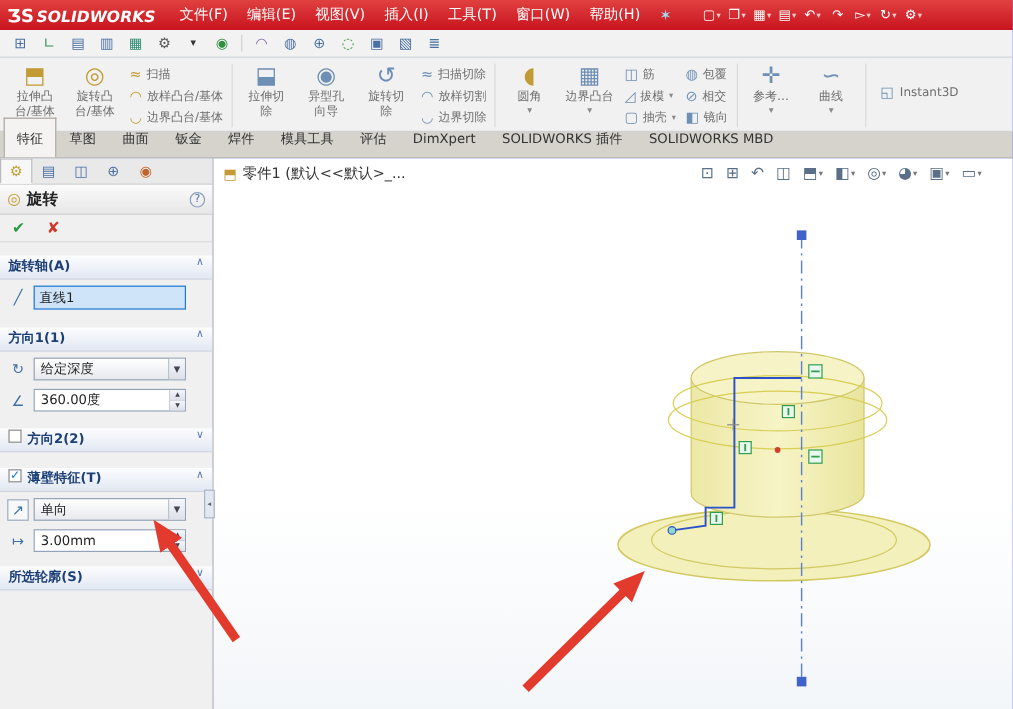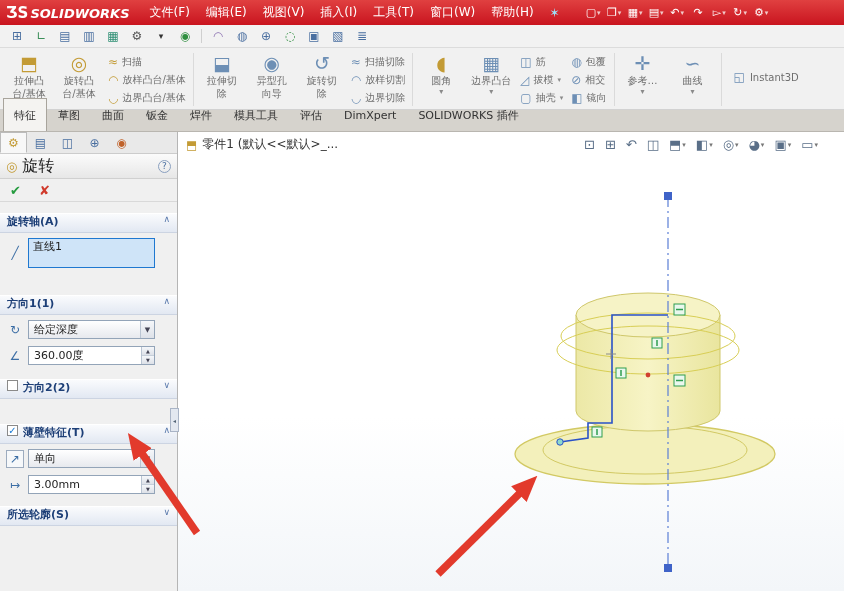--- a/index.html
+++ b/index.html
@@ -48,33 +48,33 @@
 
   
   .panel{width:178px;flex:none;background:#f0f0f0;border-right:1px solid #b5b5b5;display:flex;flex-direction:column;font-size:11px;color:#333;overflow:hidden}
   .pm-tabs{height:22px;display:flex;background:#e9e9e9;border-bottom:1px solid #ccc;flex:none}
   .pm-tab{width:27px;display:flex;align-items:center;justify-content:center;font-size:12px;color:#4a6fa0}
   .pm-tab.active{background:#f7f7f7;border:1px solid #bbb;border-bottom:1px solid #f7f7f7}
   .pm-tab.goldt{color:#c39b35}
   .pm-tab:nth-child(5){color:#c0622a}
   .pm-header{height:25px;display:flex;align-items:center;gap:5px;padding:0 6px;background:linear-gradient(#fbfbfb,#e7e7e7);border-bottom:1px solid #d0d0d0;flex:none}
   .pm-hicon{color:#c39b35;font-size:13px}
-  .pm-title{font-weight:normal;font-size:16px;color:#222}
+  .pm-title{font-weight:bold;font-size:13px;color:#222}
   .help-icon{margin-left:auto;width:13px;height:13px;border:1px solid #8aa0c0;border-radius:50%;display:flex;align-items:center;justify-content:center;font-size:9px;color:#4a6fa0}
   .okrow{height:23px;display:flex;align-items:center;gap:18px;padding:0 10px;border-bottom:1px solid #d9d9d9;flex:none}
   .ok{color:#259b3e;font-size:13px;font-weight:bold}
   .cancel{color:#d03a2c;font-size:13px;font-weight:bold}
-  .sec{margin-top:25px}
+  .sec{margin-top:13px}
   .sec.first{margin-top:11px}
   .sec-head{height:20px;display:flex;align-items:flex-start;gap:5px;padding:0 7px;color:#1d3f77;font-weight:bold;background:linear-gradient(#fafbfd,#e2e8f2);border-top:1px solid #fff;border-bottom:1px solid #ccd4e2}
   .chev{margin-left:auto;color:#5878ab;font-size:9px;font-weight:normal}
   .prow{display:flex;align-items:center;gap:4px;padding:5px 22px 2px 6px}
   .picon{width:18px;text-align:center;color:#3c6ea5;font-size:12px;flex:none}
   .picon.boxed{border:1px solid #9cabbe;background:#f6f8fa;height:18px;line-height:16px}
-  .selfield{flex:1;height:30px;background:#cfe4f8;border:1px solid #1f78d0;padding:0 4px;display:flex;align-items:flex-start;color:#222}
+  .selfield{flex:1;height:20px;background:#cfe4f8;border:1px solid #1f78d0;padding:0 4px;display:flex;align-items:center;color:#222}
   .dropdown{flex:1;height:19px;border:1px solid #93a4b8;background:linear-gradient(#fff,#e7e9ee);display:flex;align-items:center;padding-left:5px;color:#222}
   .ddbtn{margin-left:auto;width:14px;height:17px;border-left:1px solid #b9c4d2;background:linear-gradient(#f5f7fa,#dde1e8);display:flex;align-items:center;justify-content:center;font-size:7px;color:#445}
   .spinner{flex:1;height:19px;border:1px solid #93a4b8;background:#fff;display:flex;align-items:center;padding-left:5px;color:#222}
   .spincol{margin-left:auto;width:13px;height:17px;display:flex;flex-direction:column;border-left:1px solid #b9c4d2}
   .spincol span{flex:1;display:flex;align-items:center;justify-content:center;font-size:5px;color:#445;background:linear-gradient(#f5f7fa,#dde1e8)}
   .spincol span + span{border-top:1px solid #c6cfda}
   .cb{width:11px;height:11px;border:1px solid #8a8a8a;background:#fff;display:inline-block;flex:none}
   .cb.checked::after{content:"✓";color:#1a7ad4;font-size:10px;line-height:10px;display:block;text-align:center;font-weight:bold}
   .collapse-tab{position:absolute;left:170px;top:276px;width:9px;height:24px;background:#e3e8f0;border:1px solid #a9b4c6;display:flex;align-items:center;justify-content:center;font-size:6px;color:#567;z-index:5}
 
@@ -250,20 +250,21 @@
   <div class="tabsbar">
     <div class="tab active">特征</div>
     <div class="tab">草图</div>
     <div class="tab">曲面</div>
     <div class="tab">钣金</div>
     <div class="tab">焊件</div>
     <div class="tab">模具工具</div>
     <div class="tab">评估</div>
     <div class="tab">DimXpert</div>
     <div class="tab">SOLIDWORKS 插件</div>
+    <div class="tab">SOLIDWORKS MBD</div>
   </div>
 
   <div class="content">
 
     <div class="panel">
       <div class="pm-tabs">
         <div class="pm-tab active goldt">⚙</div>
         <div class="pm-tab">▤</div>
         <div class="pm-tab">◫</div>
         <div class="pm-tab">⊕</div>

